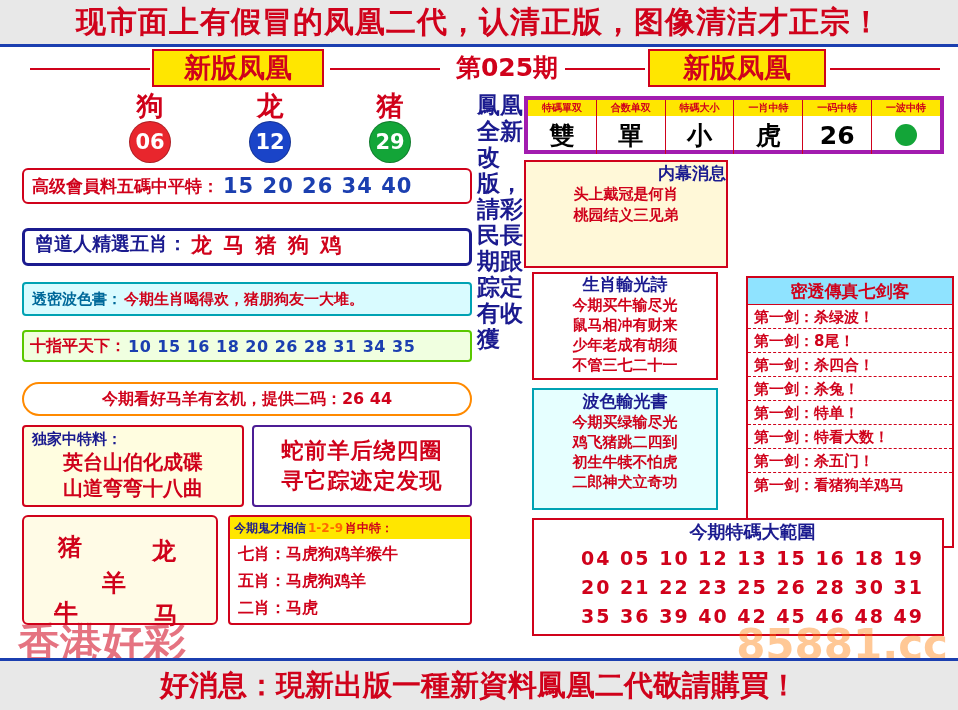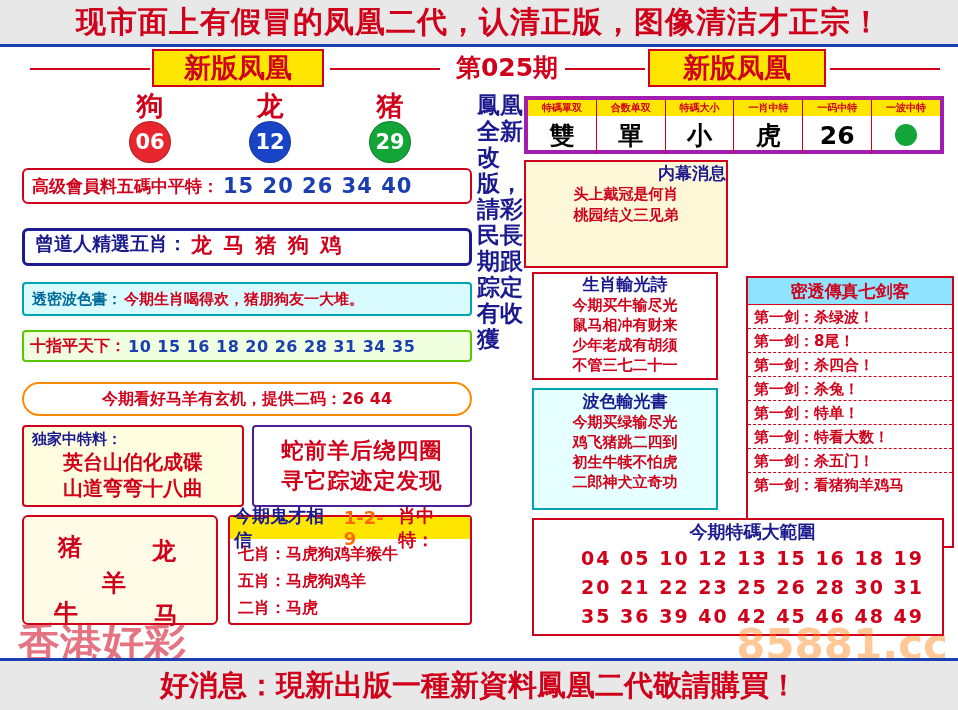--- a/index.html
+++ b/index.html
@@ -122,21 +122,21 @@
   .box-zhu .g{position:absolute;font-size:24px;font-weight:bold;color:#d0021b;}
   .g1{left:34px;top:14px;} .g2{left:128px;top:18px;}
   .g3{left:78px;top:50px;} .g4{left:30px;top:80px;} .g5{left:130px;top:82px;}
 
   .box-gui{
     left:228px;top:515px;width:244px;height:110px;
     border:2px solid #d0021b;border-radius:4px;background:#fff;
   }
   .box-gui .hdr{
     height:22px;background:#ffe600;display:flex;align-items:center;
-    font-size:18px;font-weight:bold;color:#d0021b;padding-left:4px;
+    font-size:12px;font-weight:bold;color:#d0021b;padding-left:4px;
   }
   .box-gui .hdr .hl{color:#1b1b8f;}
   .box-gui .hdr .code{color:#ff6a00;padding:0 2px;}
   .box-gui .line{font-size:16px;font-weight:bold;color:#d0021b;padding:2px 0 0 8px;line-height:25px;}
 
   
   .vstrip{
     position:absolute;left:478px;top:92px;width:44px;height:560px;
     display:flex;flex-direction:column;align-items:center;
     font-size:23px;font-weight:bold;color:#1b1b8f;line-height:26px;

